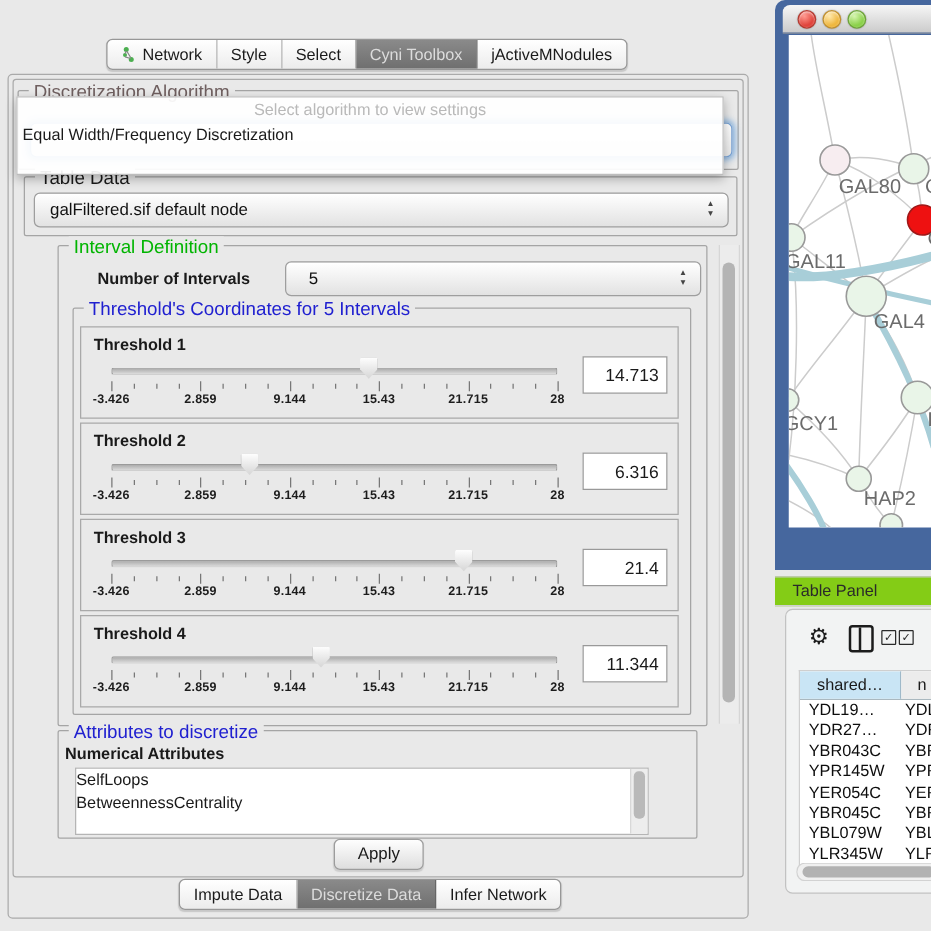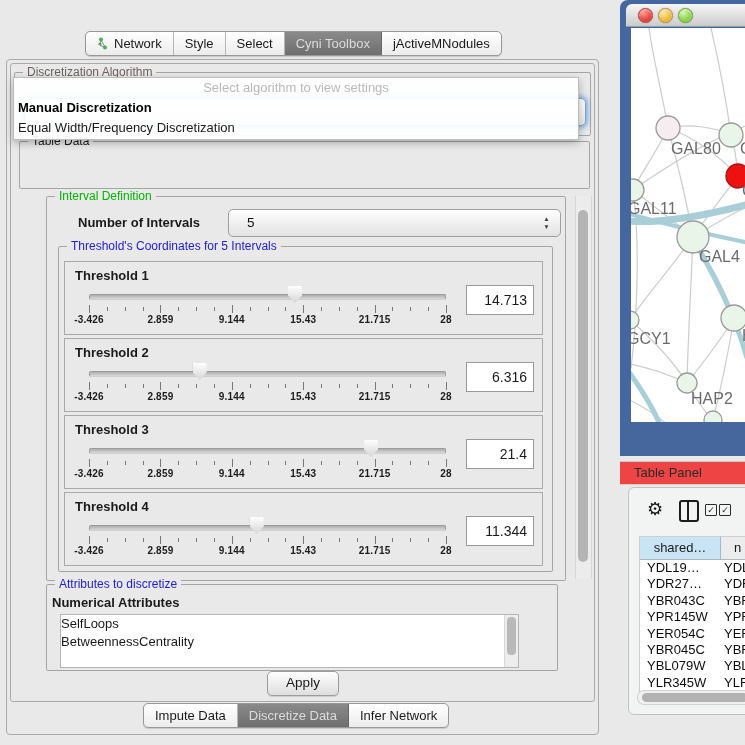--- a/index.html
+++ b/index.html
@@ -22,21 +22,21 @@
   .seg:last-child{border-right:none;}
   .seg.sel{background:linear-gradient(#8a8a8a,#6f6f6f);color:#dcdcdc;border-right:1px solid #666;}
   #top-tabs{left:85px;top:31px;}
   #bottom-tabs{left:143px;top:703px;}
 
   
   .panelbox{border:1px solid #aaaaaa;border-radius:4px;background:#e9e9e9;}
   #outer-panel{left:6px;top:59px;width:591px;height:674px;}
   #inner-panel{left:10px;top:63px;width:583px;height:637px;border-radius:3px;}
   .group{border:1px solid #a5a5a5;border-radius:2px;}
-  .gtitle{position:absolute;top:-8px;left:8px;background:#e9e9e9;padding:0 4px;font-size:12px;}
+  .gtitle{position:absolute;top:-8px;left:8px;background:#e9e9e9;padding:0 4px;font-size:15px;}
 
   
   #alg-group{left:14px;top:72px;width:575px;height:62px;}
   #alg-combo{left:24px;top:98px;width:560px;height:26px;border-radius:5px;border:1px solid #7aa4d6;
              background:linear-gradient(#ffffff,#e8e8e8);box-shadow:0 0 5px 2px rgba(74,144,217,.65);}
   
   #alg-popup{left:13px;top:77px;width:564px;height:61px;background:rgba(255,255,255,.93);
              border:1px solid #bdbdbd;box-shadow:0 3px 8px rgba(0,0,0,.28);z-index:30;}
   .pop-row{height:20px;line-height:20px;padding:0 4px;overflow:hidden;white-space:nowrap;}
   .pop-hint{text-align:center;color:#b9b9b9;}
@@ -98,21 +98,21 @@
   #net-titlebar{position:absolute;left:6px;top:4px;width:119px;height:22px;border-top-left-radius:6px;
                 background:linear-gradient(#f6f6f6,#cbcbcb);border-bottom:1px solid #9a9a9a;}
   .light{position:absolute;top:4px;width:13px;height:13px;border-radius:50%;box-shadow:inset 0 1px 2px rgba(255,255,255,.7),0 0 1px rgba(0,0,0,.5);}
   #light-red{left:12px;background:radial-gradient(circle at 35% 30%,#ff9a90,var(--traffic_red,#e0443c) 60%);border:1px solid #b43b31;}
   #light-yellow{left:32px;background:radial-gradient(circle at 35% 30%,#ffe9ae,var(--traffic_yellow,#efb73f) 60%);border:1px solid #c08f2e;}
   #light-green{left:52px;background:radial-gradient(circle at 35% 30%,#d6f5b0,var(--traffic_green,#8bd14a) 60%);border:1px solid #6da339;}
   #net-canvas{position:absolute;left:11px;top:28px;width:114px;height:394px;background:#ffffff;overflow:hidden;}
   #net-canvas svg text{font-family:"Liberation Sans",sans-serif;font-size:16px;fill:#6b6b6b;}
 
   
-  #tp-header{left:620px;top:461px;width:125px;height:22px;background:#ef4444;
+  #tp-header{left:620px;top:461px;width:125px;height:22px;background:#84cc16;
              border-top:1px solid #c9c9c9;border-bottom:1px solid #cfcfcf;}
   #tp-title{left:14px;top:3px;font-size:13px;color:#2a2a2a;position:absolute;}
   #tp-box{left:628px;top:487px;width:122px;height:226px;background:#f2f3f3;border:1px solid #c2c2c2;
           border-radius:6px 0 0 6px;}
   #gear-icon{position:absolute;left:18px;top:10px;font-size:18px;color:#1c1c1c;}
   #cols-icon{position:absolute;left:50px;top:12px;width:16px;height:18px;border:2px solid #1c1c1c;border-radius:3px;}
   #cols-icon:before{content:"";position:absolute;left:6px;top:0;width:2px;height:100%;background:#1c1c1c;}
   .chk{position:absolute;top:16px;width:10px;height:10px;border:1.5px solid #2a2a2a;border-radius:1px;
        font-size:9px;line-height:10px;text-align:center;color:#2a2a2a;}
   #chk1{left:76px;} #chk2{left:90px;}
@@ -166,20 +166,24 @@
   <div class="abs panelbox" id="outer-panel"></div>
   <div class="abs panelbox" id="inner-panel"></div>
 
   <div class="abs group" id="alg-group">
     <span class="gtitle faded-title">Discretization Algorithm</span>
   </div>
   <div class="abs" id="alg-combo"></div>
 
   <div class="abs group" id="tdata-group">
     <span class="gtitle">Table Data</span>
+  </div>
+  <div class="combo" id="tdata-combo">
+    <span class="cval">galFiltered.sif default node</span>
+    <span class="stepper">▲<br>▼</span>
   </div>
 
   <div class="abs group" id="int-group">
     <span class="gtitle green-title">Interval Definition</span>
   </div>
   <div class="abs" id="ni-label">Number of Intervals</div>
   <div class="combo" id="ni-combo">
     <span class="cval" style="left:18px">5</span>
     <span class="stepper">▲<br>▼</span>
   </div>
@@ -491,17 +495,16 @@
           </div>
         </div>
     </div>
     <div id="tp-hscroll">
       <div id="tp-hthumb"></div>
     </div>
   </div>
 
   <div class="abs" id="alg-popup">
     <div class="pop-row pop-hint">Select algorithm to view settings</div>
-    <div class="pop-row pop-bold">Manual Discretization</div>
     <div class="pop-row">Equal Width/Frequency Discretization</div>
   </div>
 
 </div>
 
 </body></html>

